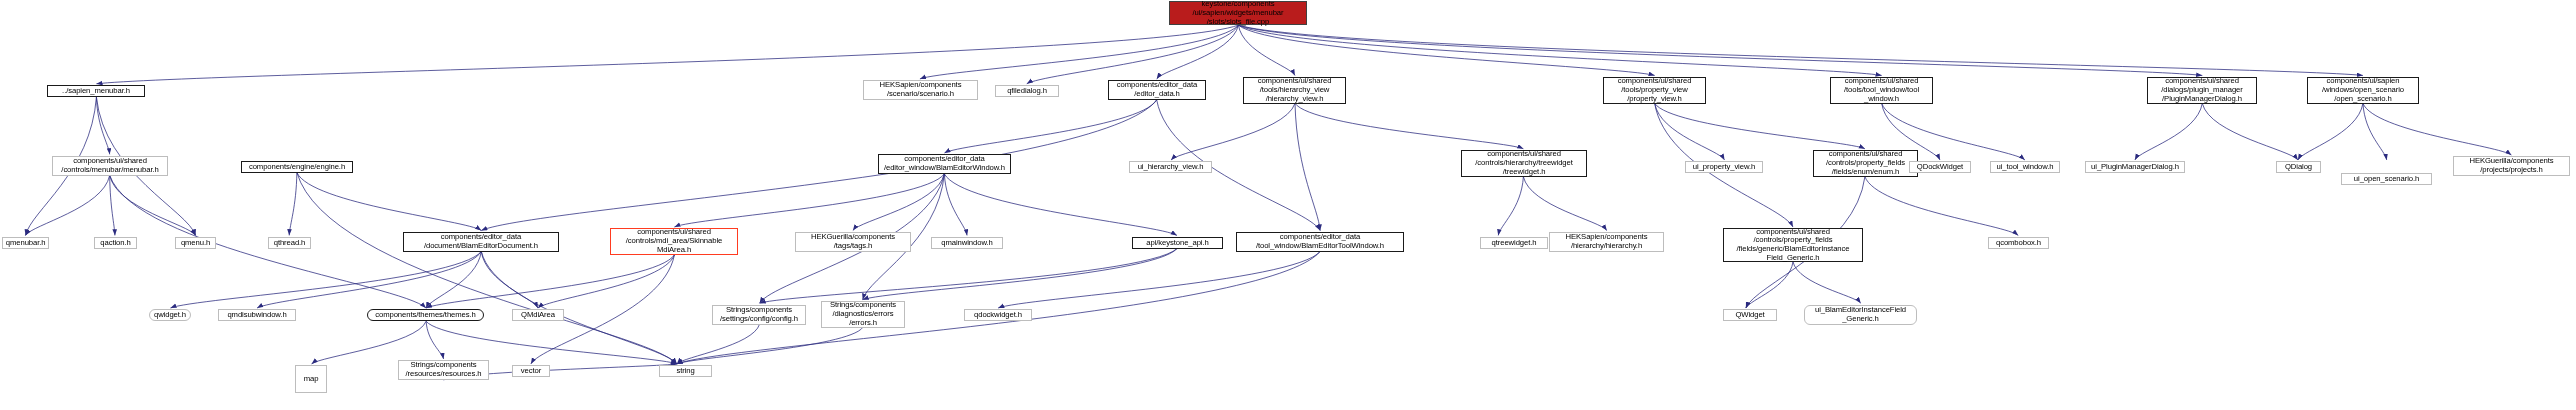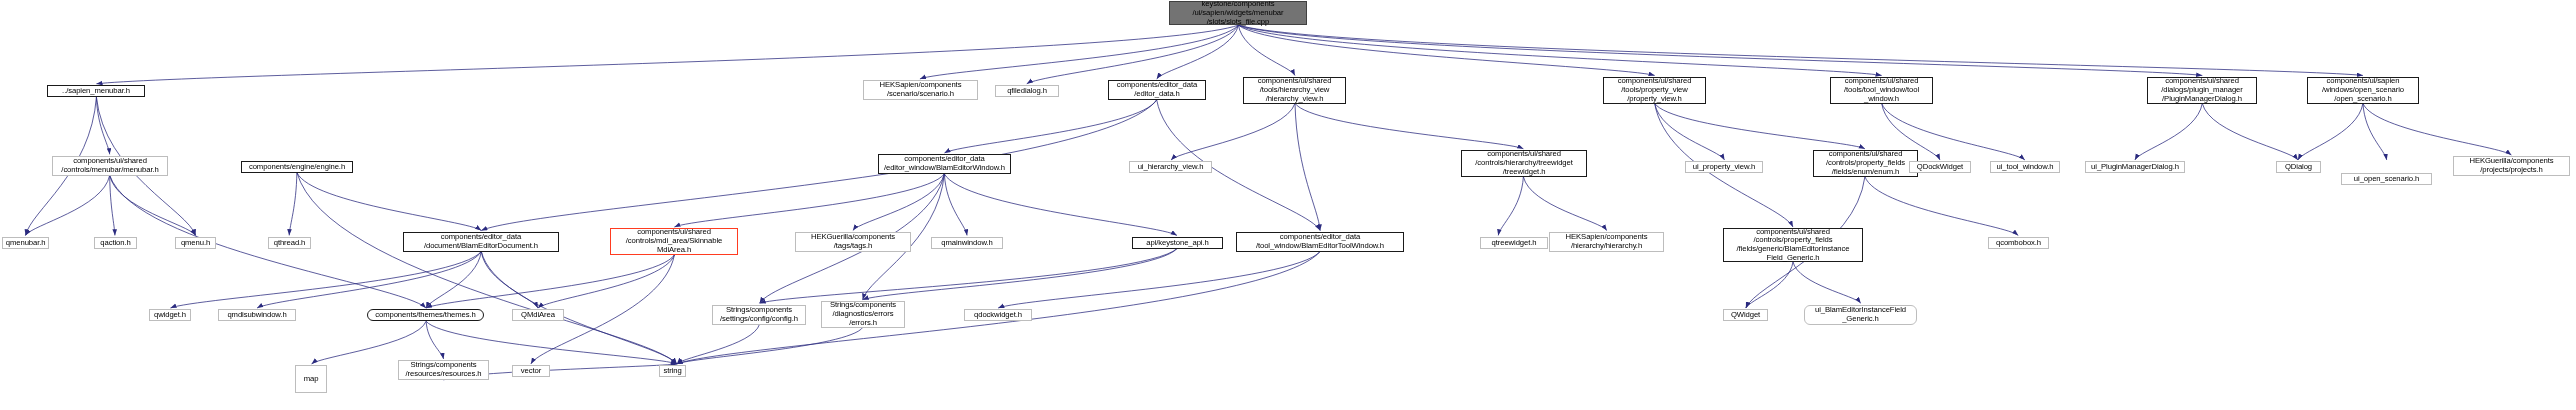--- a/index.html
+++ b/index.html
@@ -35,21 +35,21 @@
     white-space: pre;
     background: #ffffff;
     border: 0.7px solid #bdbdbd;
     color: #000000;
     font-size: 7.7px;
     letter-spacing: -0.1px;
     padding: 1.4px 3.5px;
     z-index: 5;
   }
   .node.root {
-    background: #737373;
+    background: #b91c1c;
     border: 0.7px solid #404040;
     color: #000000;
   }
   .node.strong {
     border: 0.7px solid #1a1a1a;
   }
   .node.highlight {
     border: 0.7px solid #ff3b20;
   }
   .node-label {
@@ -196,33 +196,33 @@
       <div class="node strong" style="left: 1236px; top: 232px; width: 168px; height: 19.6px;"><span class="node-label">components/editor_data
 /tool_window/BlamEditorToolWindow.h</span></div>
       <div class="node" style="left: 1464px; top: 237px; width: 68px; height: 12px; margin-left: 16px;"><span class="node-label">qtreewidget.h</span></div>
       <div class="node" style="left: 1549px; top: 232px; width: 115px; height: 19.6px;"><span class="node-label">HEKSapien/components
 /hierarchy/hierarchy.h</span></div>
       <div class="node strong" style="left: 1723px; top: 228px; width: 140px; height: 34px;"><span class="node-label">components/ui/shared
 /controls/property_fields
 /fields/generic/BlamEditorInstance
 Field_Generic.h</span></div>
       <div class="node" style="left: 1988px; top: 237px; width: 61px; height: 12px;"><span class="node-label">qcombobox.h</span></div>
-      <div class="node" style="left: 149px; top: 309px; width: 42px; height: 12px;"><span class="node-label">qwidget.h</span></div>
+      <div class="node" style="left: 149px; top: 309px; width: 42px; height: 12px; border-radius: 6px;"><span class="node-label">qwidget.h</span></div>
       <div class="node" style="left: 218px; top: 309px; width: 78px; height: 12px;"><span class="node-label">qmdisubwindow.h</span></div>
       <div class="node strong" style="left: 367px; top: 309px; width: 117px; height: 12px; border-radius: 6px;"><span class="node-label">components/themes/themes.h</span></div>
       <div class="node" style="left: 512px; top: 309px; width: 52px; height: 12px;"><span class="node-label">QMdiArea</span></div>
       <div class="node" style="left: 712px; top: 305px; width: 94px; height: 19.6px;"><span class="node-label">Strings/components
 /settings/config/config.h</span></div>
       <div class="node" style="left: 821px; top: 301px; width: 84px; height: 26.5px;"><span class="node-label">Strings/components
 /diagnostics/errors
 /errors.h</span></div>
       <div class="node" style="left: 964px; top: 309px; width: 68px; height: 12px;"><span class="node-label">qdockwidget.h</span></div>
-      <div class="node" style="left: 1723px; top: 309px; width: 45px; height: 12px;"><span class="node-label">QWidget</span></div>
+      <div class="node" style="left: 1723px; top: 309px; width: 54px; height: 12px;"><span class="node-label">QWidget</span></div>
       <div class="node" style="left: 1804px; top: 305px; width: 113px; height: 19.6px; border-radius: 6px;"><span class="node-label">ui_BlamEditorInstanceField
 _Generic.h</span></div>
       <div class="node" style="left: 295px; top: 365px; width: 32px; height: 28px;"><span class="node-label">map</span></div>
       <div class="node" style="left: 398px; top: 360px; width: 91px; height: 19.6px;"><span class="node-label">Strings/components
 /resources/resources.h</span></div>
       <div class="node" style="left: 512px; top: 365px; width: 38px; height: 12px;"><span class="node-label">vector</span></div>
-      <div class="node" style="left: 659px; top: 365px; width: 27px; height: 12px;"><span class="node-label">string</span></div>
+      <div class="node" style="left: 659px; top: 365px; width: 53px; height: 12px;"><span class="node-label">string</span></div>
     </div>
 </div>
 
 
 </body></html>

